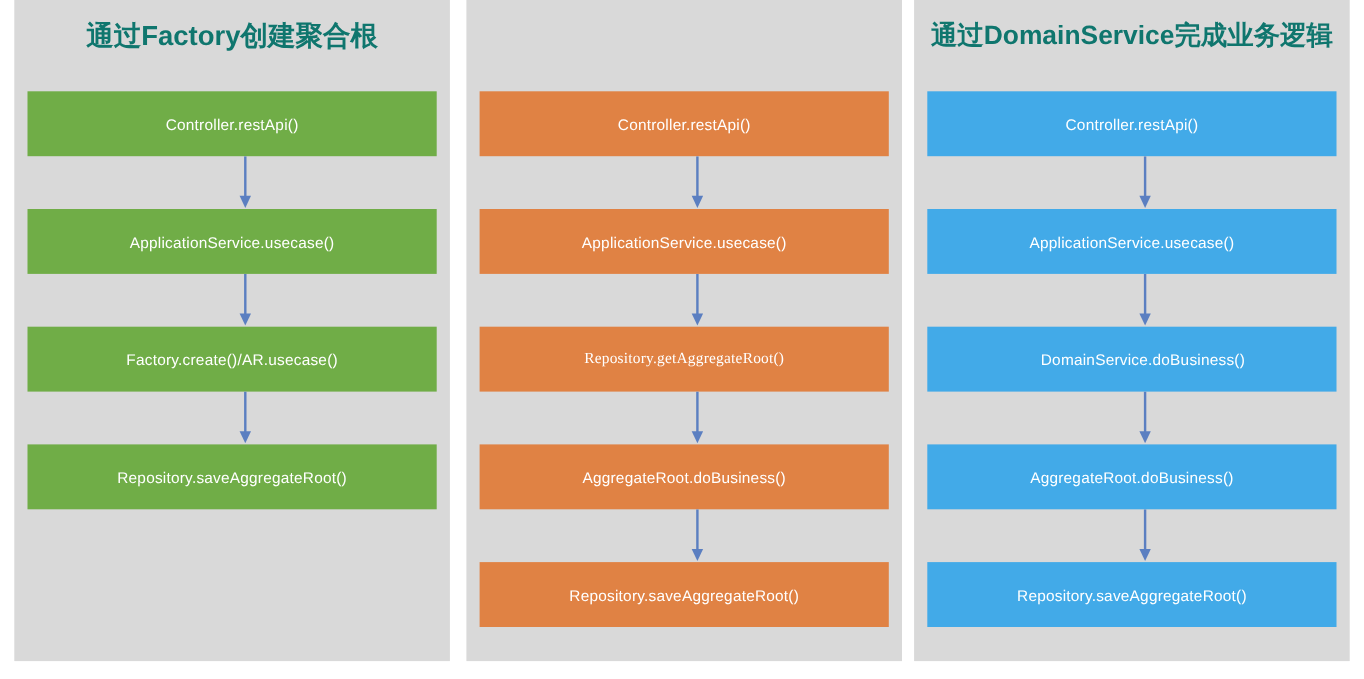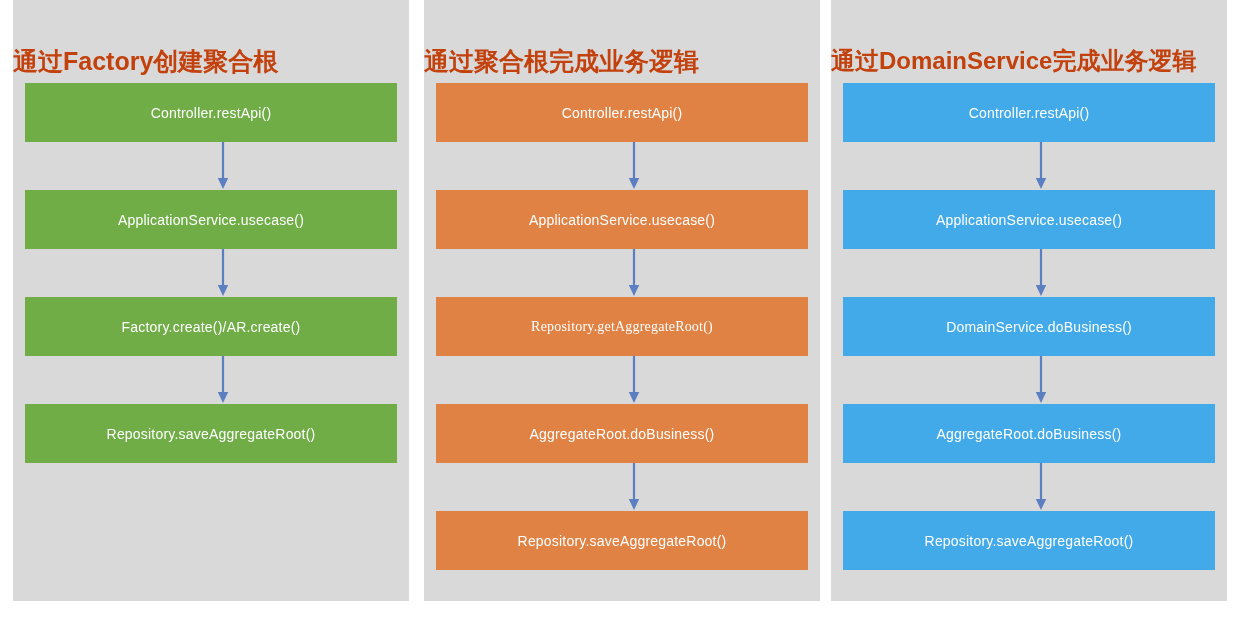--- a/index.html
+++ b/index.html
@@ -31,27 +31,27 @@
 
   .panel-1 { left: 13px;  width: 396px; }
   .panel-2 { left: 424px; width: 396px; }
   .panel-3 { left: 831px; width: 396px; }
 
   .panel-title {
     position: absolute;
     left: 0;
     right: 0;
     top: 16px;
+    text-align: center;
     font-size: 25px;
     font-weight: bold;
-    color: #c2410c;
+    color: #0f766e;
     letter-spacing: 0px;
     line-height: 34px;
     white-space: nowrap;
-    margin-top: 28px;
   }
   .panel-3 .panel-title { font-size: 24px; }
 
   .node {
     position: absolute;
     left: 12px;
     right: 12px;
     height: 59px;
     display: flex;
     align-items: center;
@@ -94,34 +94,33 @@
 
     <div class="node green" style="top:190px;">ApplicationService.usecase()</div>
 
     <div class="connector" style="left:203px; top:249px; height:48px;">
       <svg width="14" height="48" viewBox="0 0 14 48">
         <line x1="7" y1="0" x2="7" y2="38" stroke="#5b7fc1" stroke-width="2.2"></line>
         <polygon points="7,47 1.8,36 12.2,36" fill="#5b7fc1"></polygon>
       </svg>
     </div>
 
-    <div class="node green" style="top:297px;">Factory.create()/AR.create()</div>
+    <div class="node green" style="top:297px;">Factory.create()/AR.usecase()</div>
 
     <div class="connector" style="left:203px; top:356px; height:48px;">
       <svg width="14" height="48" viewBox="0 0 14 48">
         <line x1="7" y1="0" x2="7" y2="38" stroke="#5b7fc1" stroke-width="2.2"></line>
         <polygon points="7,47 1.8,36 12.2,36" fill="#5b7fc1"></polygon>
       </svg>
     </div>
 
     <div class="node green" style="top:404px;">Repository.saveAggregateRoot()</div>
   </div>
 
   <div class="panel panel-2">
-    <div class="panel-title">通过聚合根完成业务逻辑</div>
 
     <div class="node orange" style="top:83px;">Controller.restApi()</div>
 
     <div class="connector" style="left:203px; top:142px; height:48px;">
       <svg width="14" height="48" viewBox="0 0 14 48">
         <line x1="7" y1="0" x2="7" y2="38" stroke="#5b7fc1" stroke-width="2.2"></line>
         <polygon points="7,47 1.8,36 12.2,36" fill="#5b7fc1"></polygon>
       </svg>
     </div>
 

